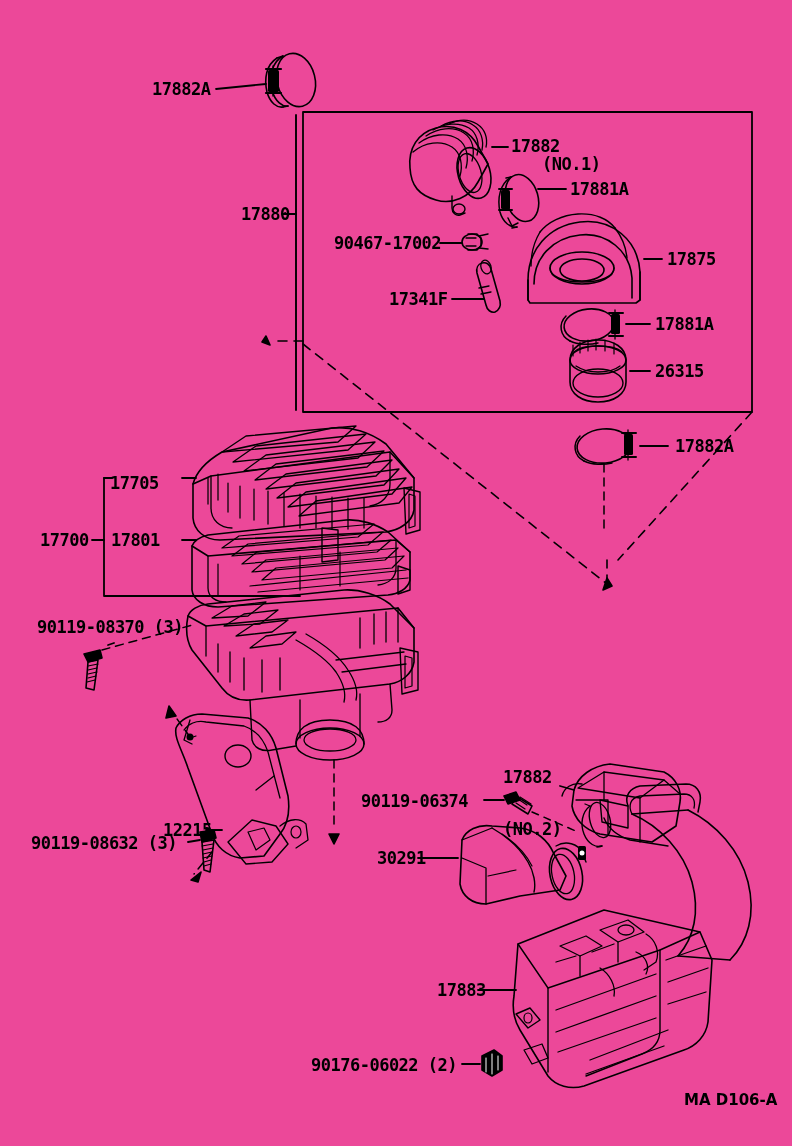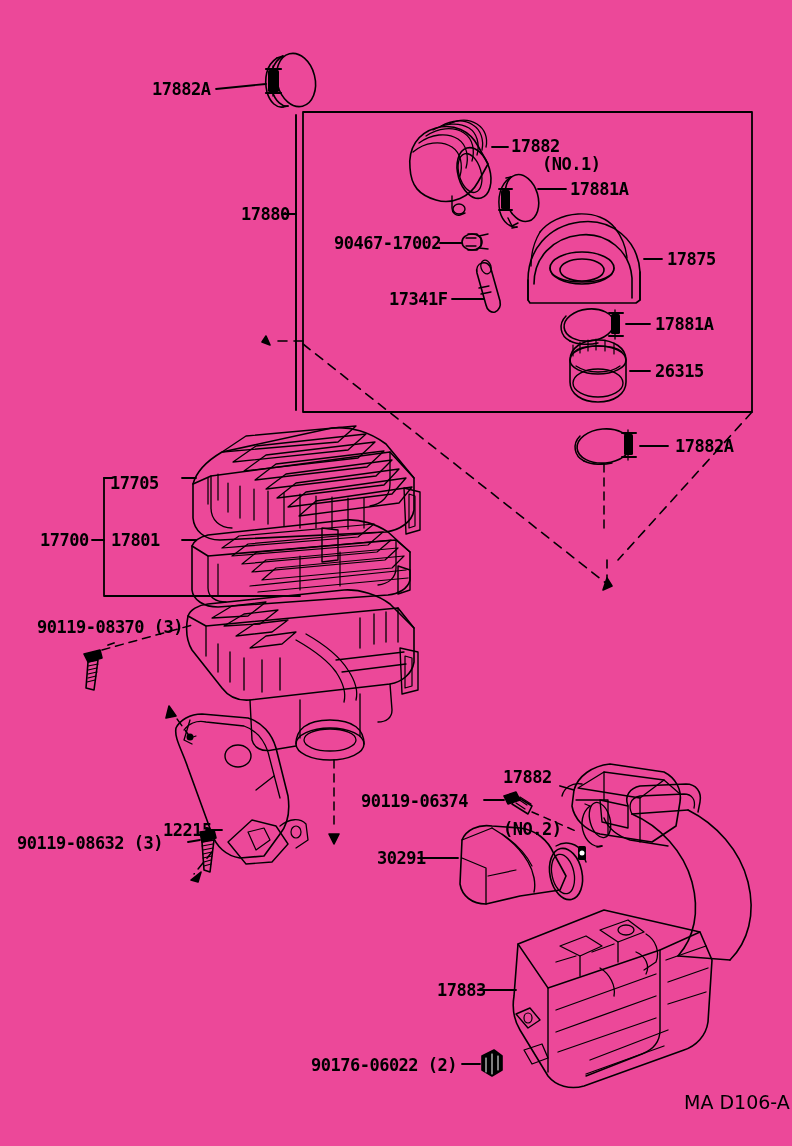--- a/index.html
+++ b/index.html
@@ -29,22 +29,22 @@
     font-size: 17px;
     font-weight: bold;
     letter-spacing: -0.5px;
     white-space: pre;
     line-height: 18px;
   }
   .code {
     position: absolute;
     color: #000000;
     font-family: "DejaVu Sans", "Liberation Sans", sans-serif;
-    font-size: 19px;
-    font-weight: normal;
+    font-size: 15px;
+    font-weight: bold;
     letter-spacing: 0px;
     white-space: pre;
     text-align: right;
   }
 </style>
 </head>
 <body>
 
 <div id="page">
 
@@ -444,21 +444,21 @@
   <div class="lbl" style="left:110px; top:474px;">17705</div>
 
   <div class="lbl" style="left:40px; top:531px;">17700</div>
 
   <div class="lbl" style="left:111px; top:531px;text-align:right;">17801</div>
 
   <div class="lbl" style="left:37px; top:618px;">90119-08370 (3)</div>
 
   <div class="lbl" style="left:163px; top:821px;">12215</div>
 
-  <div class="lbl" style="left:17px; top:834px;">90119-08632 (3)</div>
+  <div class="lbl" style="left:31px; top:834px;">90119-08632 (3)</div>
 
   <div class="lbl" style="left:503px; top:768px;">17882</div>
   <div class="lbl" style="left:503px; top:820px;">(NO.2)</div>
 
   <div class="lbl" style="left:361px; top:792px;">90119-06374</div>
 
   <div class="lbl" style="left:377px; top:849px;">30291</div>
 
   <div class="lbl" style="left:437px; top:981px;">17883</div>
 

